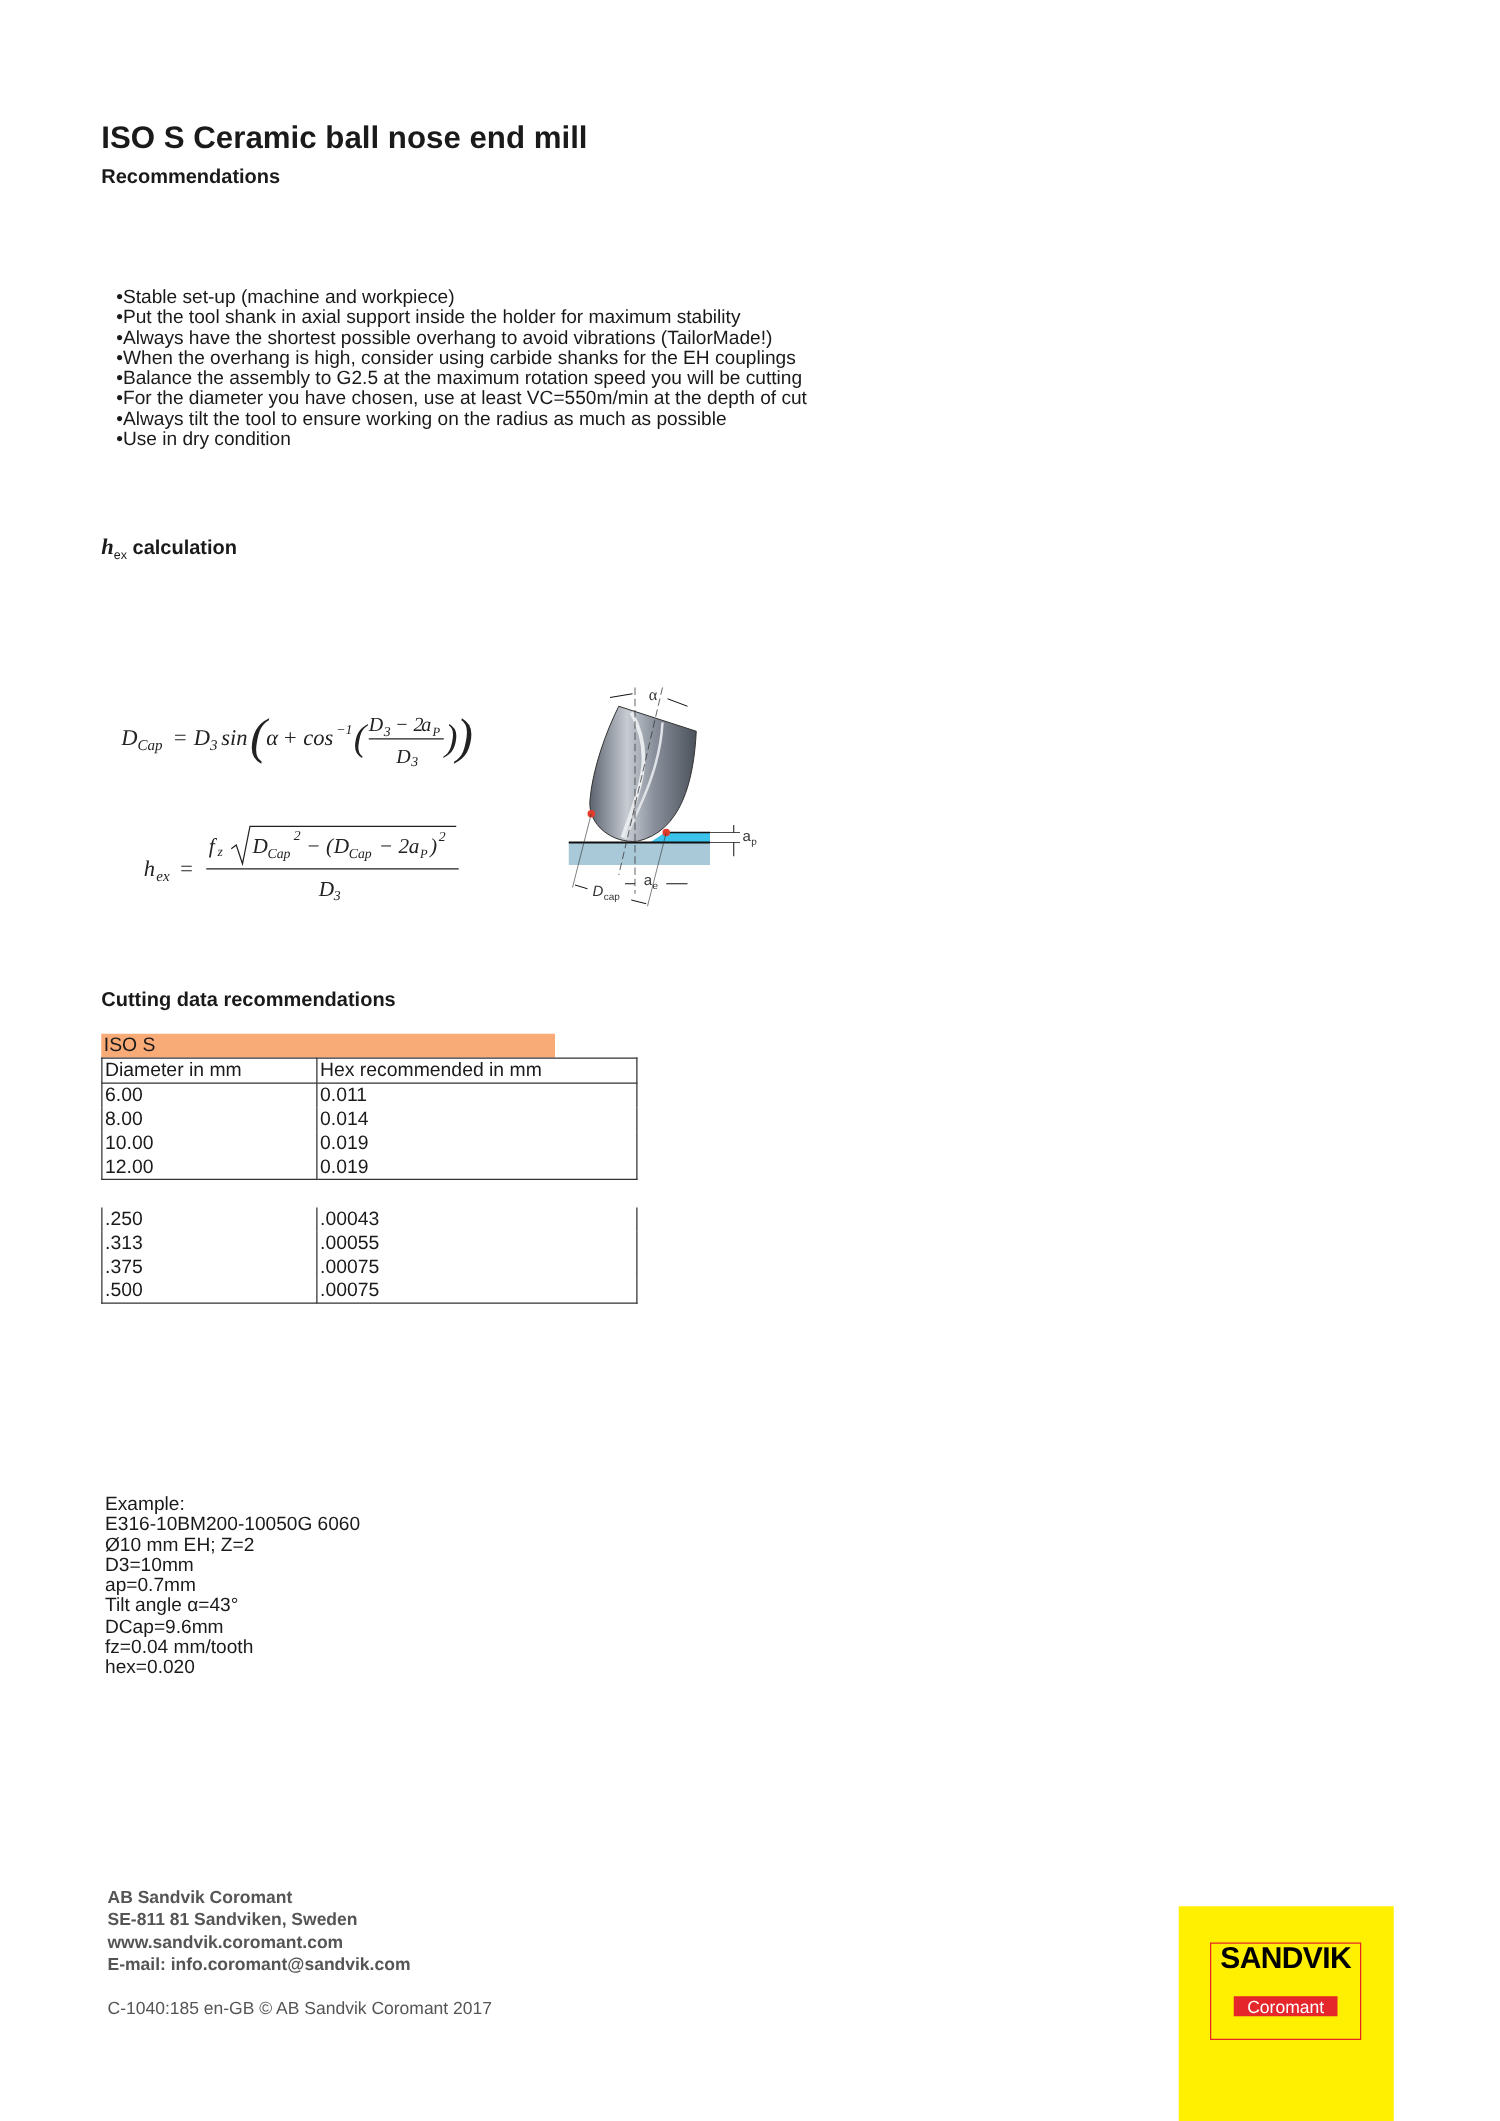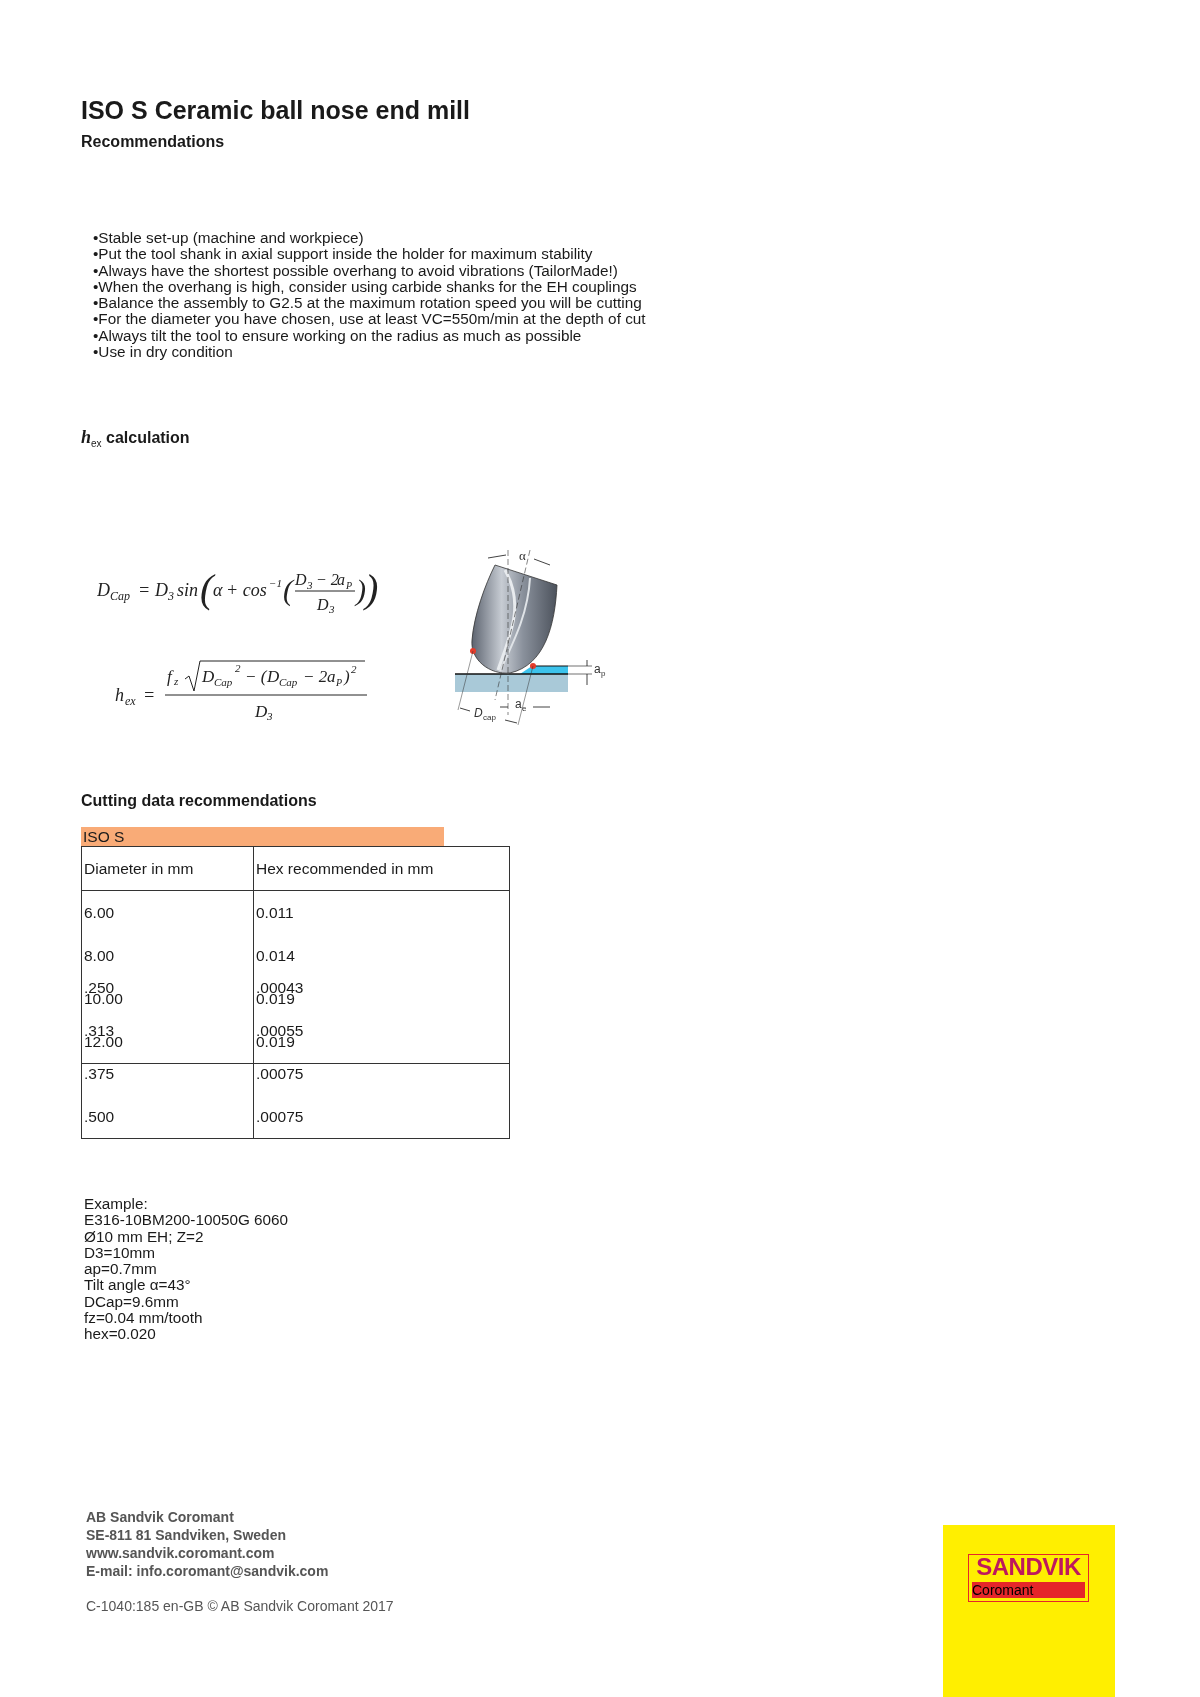--- a/index.html
+++ b/index.html
@@ -11,33 +11,33 @@
   .bullets { left:82px; top:219px; font-size:15.3px; line-height:16.3px; margin:11px; padding:0; list-style:none; }
   .bullets li { white-space:nowrap; }
   .bullets li::before { content:"\2022"; }
   .hex-head { left:81px; top:427px; font-size:16px; font-weight:bold; }
   .hex-head i { font-family:"Liberation Serif", serif; font-size:18px; }
   .hex-head sub { font-size:10px; font-weight:normal; }
   .formula { font-family:"Liberation Serif", serif; font-style:italic; font-size:18px; color:#222; }
   .diagram { left:450px; top:545px; width:180px; height:200px; }
   .cut-head { left:81px; top:792px; font-size:16px; font-weight:bold; }
   table.data { position:absolute; left:81px; width:429px; border-collapse:collapse; font-size:15.5px; }
-  table.data td { border-left:1px solid #333; border-right:1px solid #333; padding:12px 2px; line-height:19px; height:19px; vertical-align:middle; }
+  table.data td { border-left:1px solid #333; border-right:1px solid #333; padding:0 2px; line-height:19px; height:19px; vertical-align:middle; }
   table.data tr.hdr td { border-top:1px solid #333; border-bottom:1px solid #333; }
   table.data tr.last td { border-bottom:1px solid #333; }
   table.data td.c1 { width:167px; }
   .iso-band { position:absolute; left:81px; top:827px; width:363px; height:19px; background:#f9ab77; font-size:15.5px; line-height:19px; padding-left:2px; box-sizing:border-box; }
   .example { left:84px; top:1196px; font-size:15.3px; line-height:16.3px; margin:0; padding:0; list-style:none; }
   .footer { left:86px; top:1508px; font-size:14px; line-height:18px; color:#555;font-weight:bold; }
   .footer div { white-space:nowrap; }
   .copyright { left:86px; top:1598px; font-size:14px; color:#555; white-space:nowrap; }
   .brand-block { left:943px; top:1525px; width:172px; height:172px; background:#ffef00; }
   .logo { position:absolute; left:25px; top:29px; width:119px; border:1.5px solid #e5262a; background:#ffef00; }
-  .logo .l1 { color:#be185d; font-weight:bold; font-size:24px; line-height:24px; text-align:center; letter-spacing:-0.5px; }
-  .logo .l2 { background:#e5262a; color:#000000; font-size:14px; line-height:16px; margin:3px; }
+  .logo .l1 { color:#000000; font-weight:bold; font-size:24px; line-height:24px; text-align:center; letter-spacing:-0.5px; }
+  .logo .l2 { background:#e5262a; color:#ffffff; font-size:14px; line-height:16px; text-align:center; margin:18px; }
 </style>
 </head>
 <body>
 
 <h1 class="abs title">ISO S Ceramic ball nose end mill</h1>
 <h2 class="abs subtitle">Recommendations</h2>
 
 <ul class="abs bullets">
   <li>Stable set-up (machine and workpiece)</li>
   <li>Put the tool shank in axial support inside the holder for maximum stability</li>

